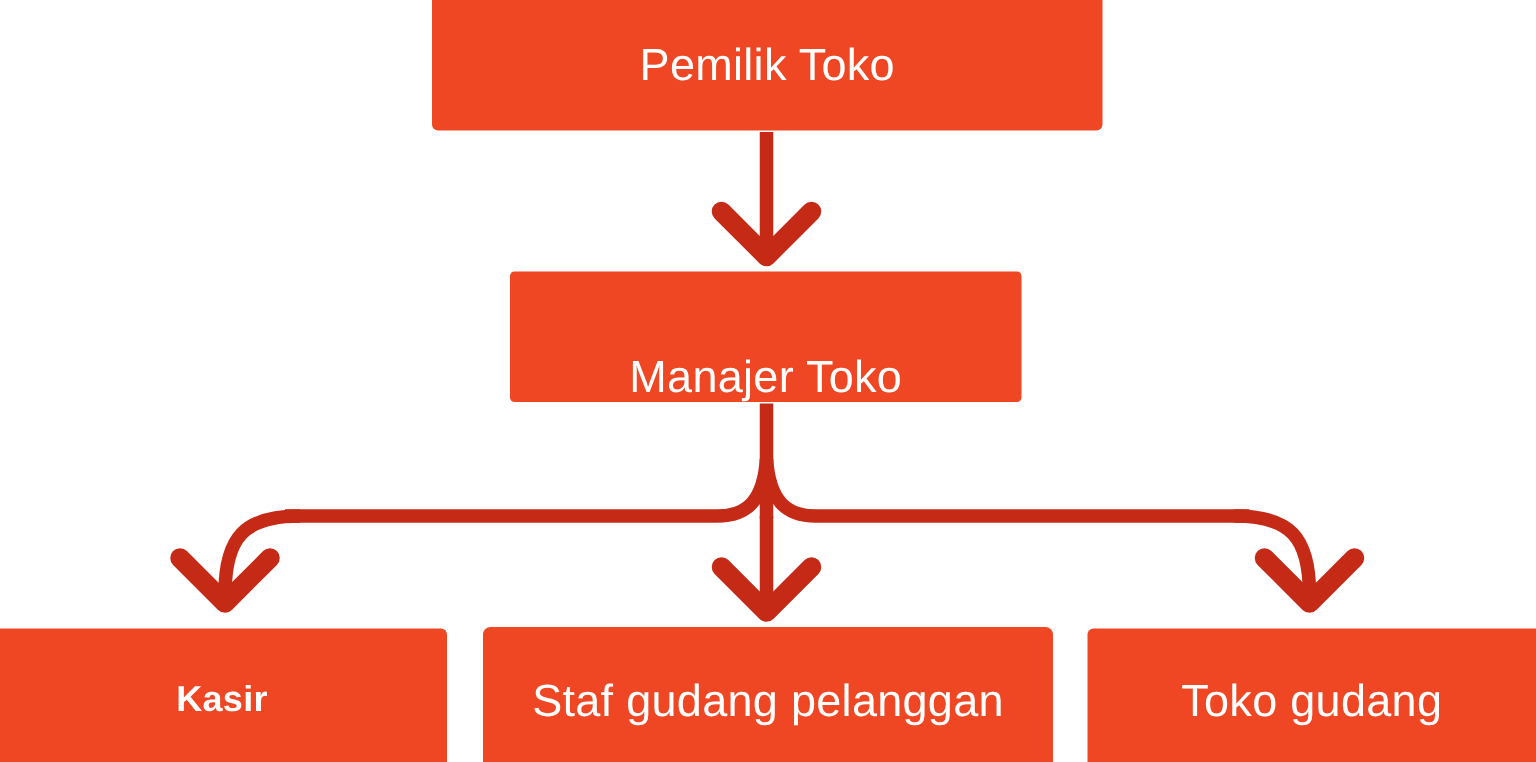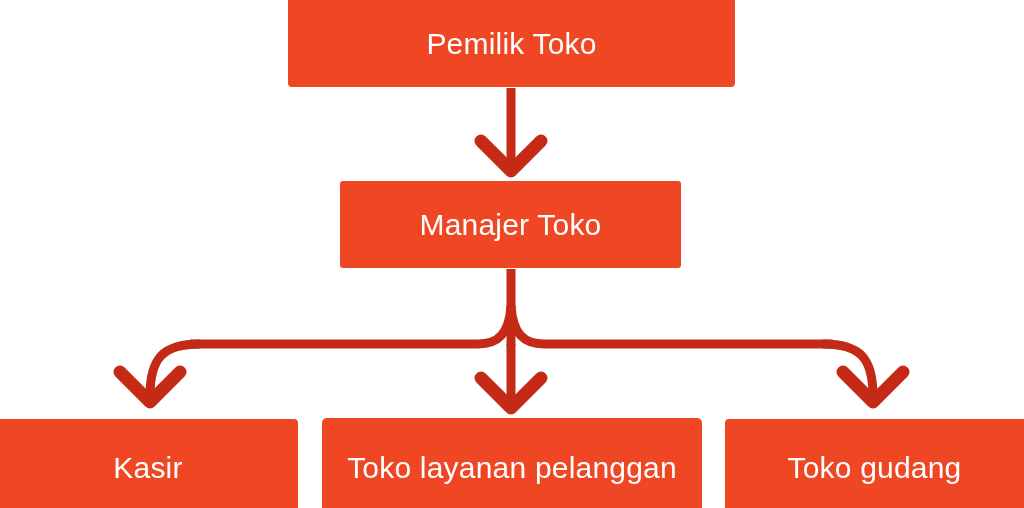--- a/index.html
+++ b/index.html
@@ -52,32 +52,33 @@
   }
   #node-owner .node-label { font-size: 30px; padding-top: 8px; }
 
   
   #node-manager {
     left: 340px;
     top: 181px;
     width: 341px;
     height: 87px;
     border-radius: 3px;
+    align-items: flex-end;
   }
   #node-manager .node-label { font-size: 30px; }
 
   
   #node-cashier {
     left: -10px;
     top: 419px;
     width: 308px;
     height: 97px;
     border-radius: 4px;
   }
-  #node-cashier .node-label { font-size: 30px; padding-left: 8px; }
+  #node-cashier .node-label { font-size: 24px; padding-left: 8px; font-weight: bold; }
 
   #node-service {
     left: 322px;
     top: 418px;
     width: 380px;
     height: 98px;
     border-radius: 5px;
   }
   #node-service .node-label { font-size: 30px; }
 
@@ -123,20 +124,20 @@
 
   <div class="node" id="node-manager">
     <span class="node-label">Manajer Toko</span>
   </div>
 
   <div class="node" id="node-cashier">
     <span class="node-label">Kasir</span>
   </div>
 
   <div class="node" id="node-service">
-    <span class="node-label">Toko layanan pelanggan</span>
+    <span class="node-label">Staf gudang pelanggan</span>
   </div>
 
   <div class="node" id="node-warehouse">
     <span class="node-label">Toko gudang</span>
   </div>
 
 </div>
 
 </body></html>

